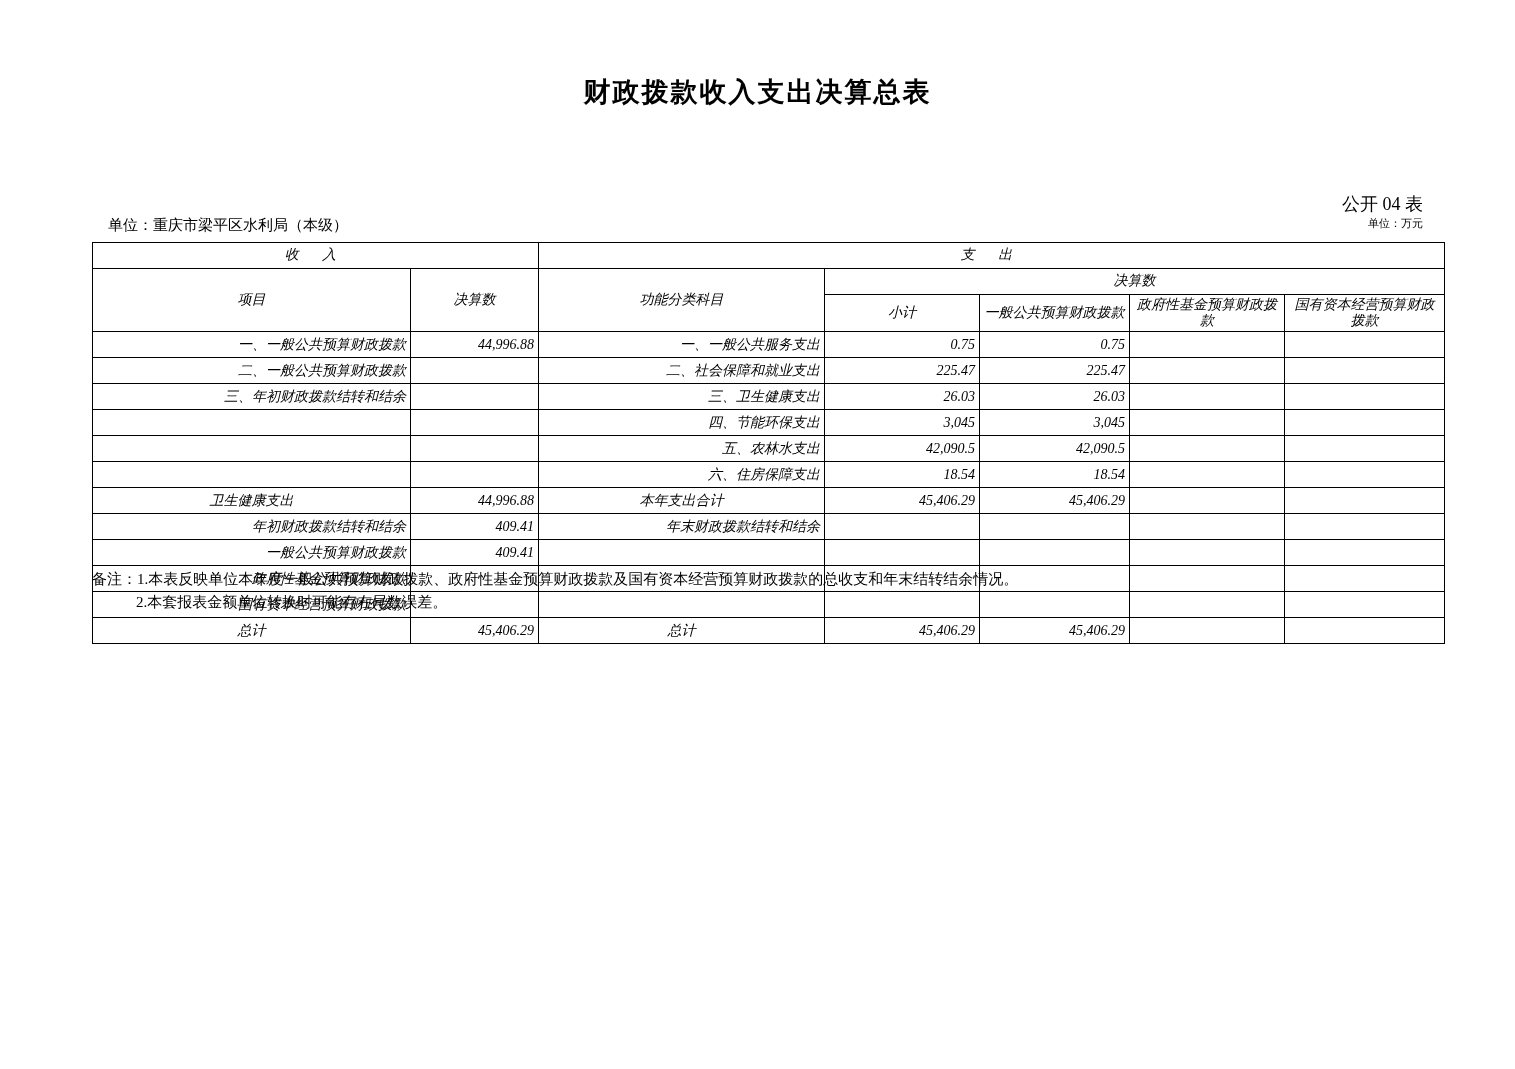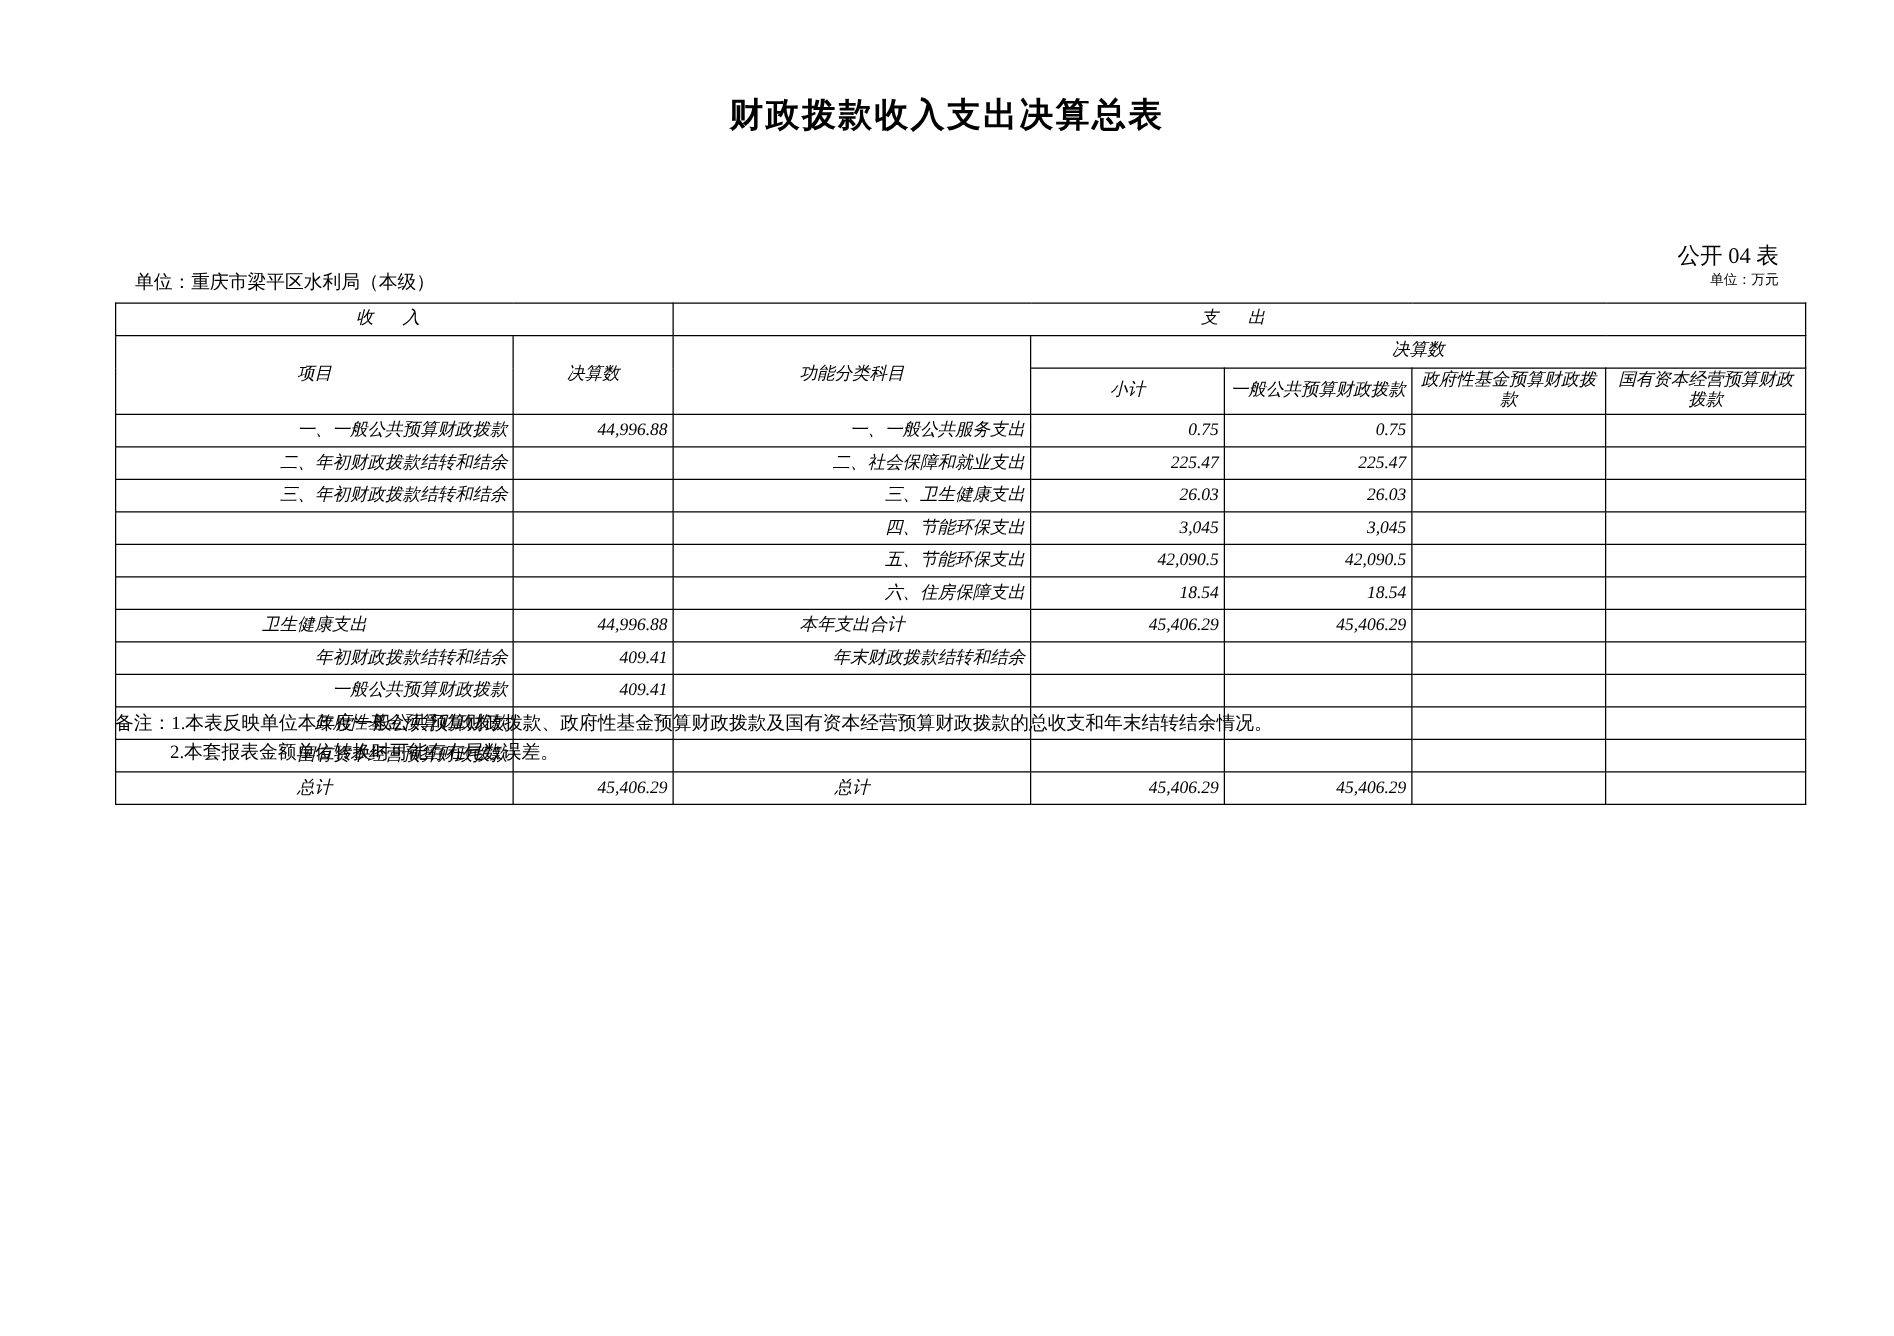--- a/index.html
+++ b/index.html
@@ -122,21 +122,21 @@
       <tr>
         <td class="c-left">一、一般公共预算财政拨款</td>
         <td class="c-right">44,996.88</td>
         <td class="c-left">一、一般公共服务支出</td>
         <td class="c-right">0.75</td>
         <td class="c-right">0.75</td>
         <td class="c-right"></td>
         <td class="c-right"></td>
       </tr>
       <tr>
-        <td class="c-left">二、年初财政拨款结转和结余</td>
+        <td class="c-left">二、一般公共预算财政拨款</td>
         <td class="c-right"></td>
         <td class="c-left">二、社会保障和就业支出</td>
         <td class="c-right">225.47</td>
         <td class="c-right">225.47</td>
         <td class="c-right"></td>
         <td class="c-right"></td>
       </tr>
       <tr>
         <td class="c-left">三、年初财政拨款结转和结余</td>
         <td class="c-right"></td>
@@ -151,21 +151,21 @@
         <td class="c-right"></td>
         <td class="c-left">四、节能环保支出</td>
         <td class="c-right">3,045</td>
         <td class="c-right">3,045</td>
         <td class="c-right"></td>
         <td class="c-right"></td>
       </tr>
       <tr>
         <td class="c-left"></td>
         <td class="c-right"></td>
-        <td class="c-left">五、节能环保支出</td>
+        <td class="c-left">五、农林水支出</td>
         <td class="c-right">42,090.5</td>
         <td class="c-right">42,090.5</td>
         <td class="c-right"></td>
         <td class="c-right"></td>
       </tr>
       <tr>
         <td class="c-left"></td>
         <td class="c-right"></td>
         <td class="c-left">六、住房保障支出</td>
         <td class="c-right">18.54</td>

